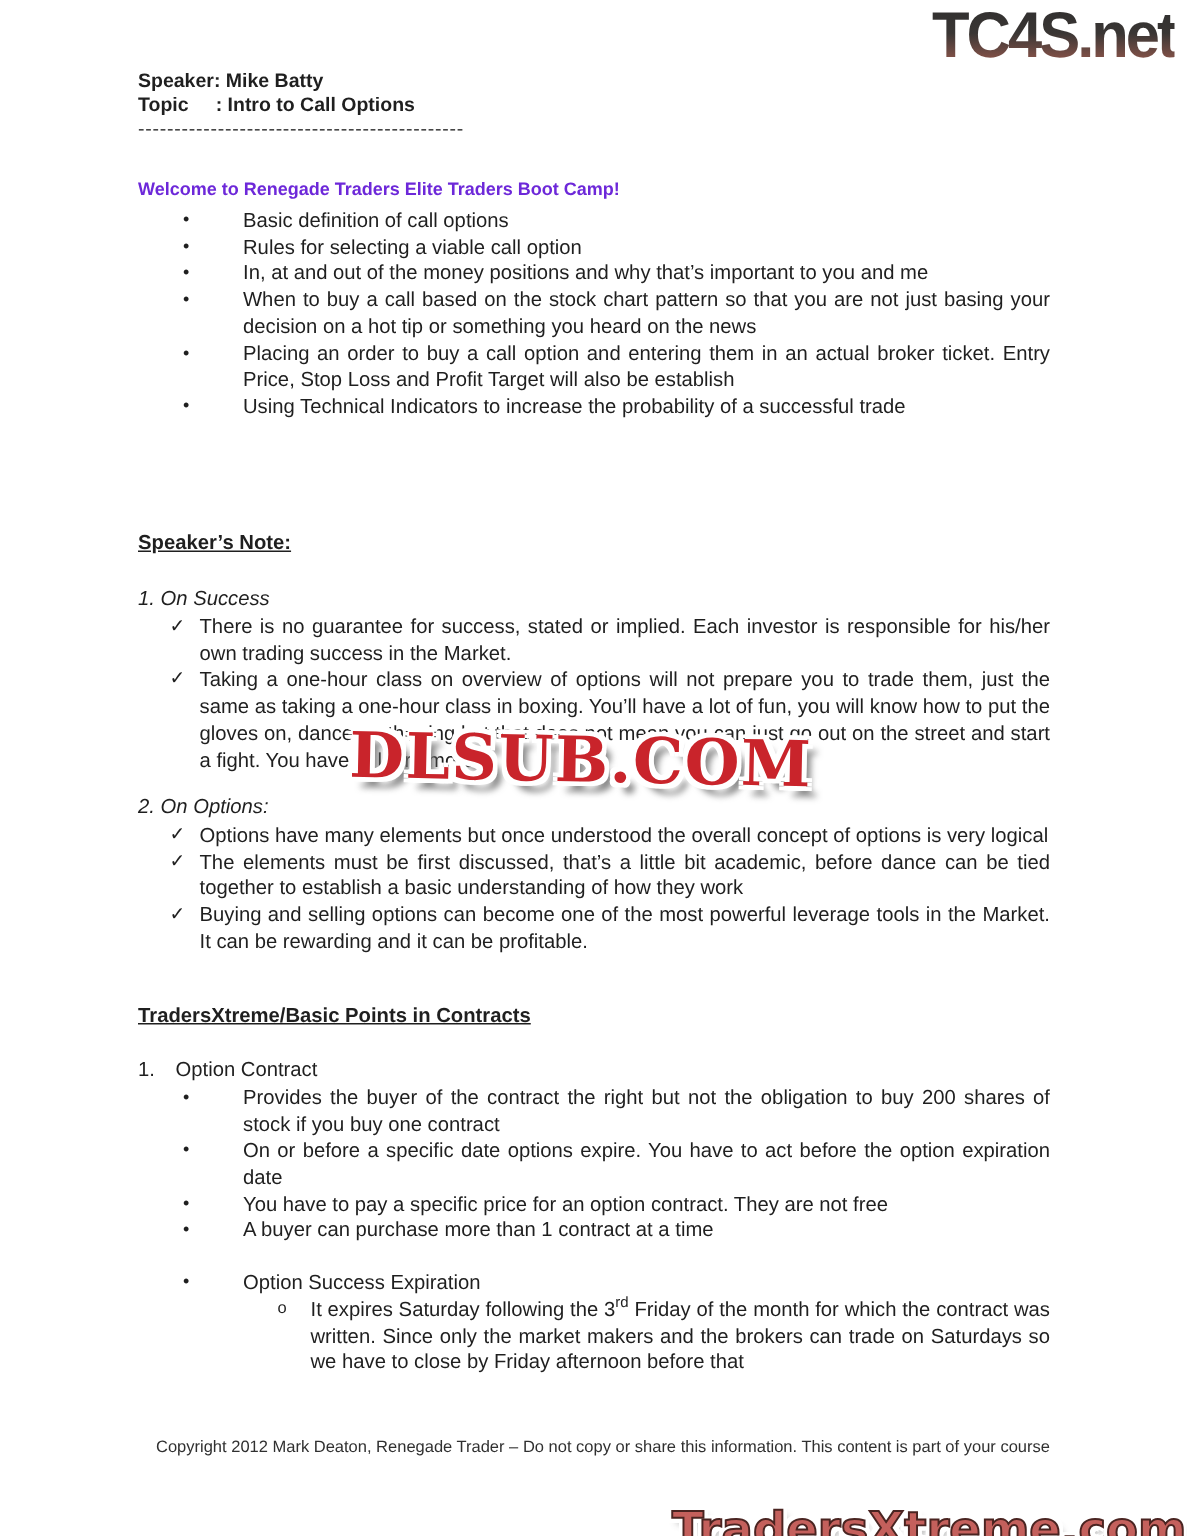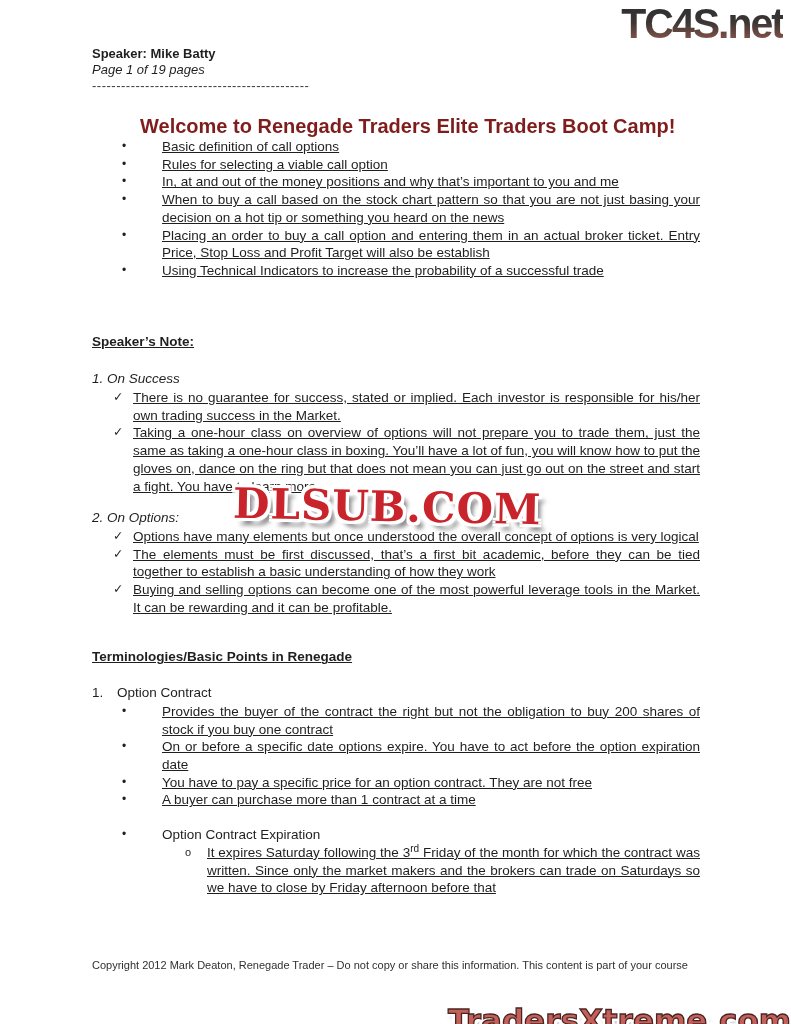--- a/index.html
+++ b/index.html
@@ -8,46 +8,46 @@
     position:relative; width:791px; height:1024px; background:#fff;
     font-family:"Liberation Sans", sans-serif; color:#1f1f1f; overflow:hidden;
     margin:0 auto;
   }
   .content { position:absolute; left:92px; top:46px; width:608px; font-size:13.5px; line-height:17.7px; }
 
   .hdr-line { font-weight:bold; font-size:13px; line-height:16px; white-space:pre; }
   .hdr-italic { font-style:italic; font-weight:normal; }
   .divider { font-size:13px; line-height:12px; margin-top:2px; color:#3a3a3a; letter-spacing:0.5px; }
 
-  .welcome { margin-top:24px; font-size:20px; line-height:21px; font-weight:bold; color:#7f1d1d;margin-left:48px; }
+  .welcome { margin-top:24px; font-size:12px; line-height:21px; font-weight:bold; color:#6d28d9; }
 
   .sec-heading { font-weight:bold; text-decoration:underline; }
   .course-heading { margin-top:33px; }
-  .note-heading { margin-top:53px; }
+  .note-heading { margin-top:73px; }
   .term-heading { margin-top:32px; }
 
   .list { margin-top:1px; }
   .row { display:flex; }
-  .jt { text-align:justify;text-decoration:underline; }
+  .jt { text-align:justify; }
   .b-row { margin-left:30px; }
   .b-glyph { flex:none; width:40px; font-size:12px; }
   .chk-row { margin-left:21px; }
   .chk-glyph { flex:none; width:20px; font-size:12.5px; }
   .o-row { margin-left:93px; }
   .o-glyph { flex:none; width:22px; font-size:11px; }
   .num-row .num { flex:none; width:15px; }
   .num-row.term .num { width:25px; }
   .note-item { margin-top:20px; font-style:italic; }
   .note-item2 { margin-top:14px; }
   .term-item { margin-top:18px; }
   .gap-bullet { margin-top:17px; }
   .flex1 { flex:1; }
   sup { font-size:10px; vertical-align:super; line-height:0; }
 
-  .footer { position:absolute; left:92px; top:957px; width:620px; font-size:11px; line-height:16px; color:#303030; }
+  .footer { position:absolute; left:104px; top:957px; width:620px; font-size:11px; line-height:16px; color:#303030; }
 
   
   .wm-tc4s {
     position:absolute; top:0px; right:8px;
     font-family:"Liberation Sans", sans-serif; font-weight:bold; font-size:41px; line-height:44px;
     letter-spacing:-2px; transform:scaleY(1.05); transform-origin:top right;
     background:linear-gradient(180deg,#2e2e2e 0%,#3a3634 48%,#6d4a43 74%,#a25a4d 100%);
     -webkit-background-clip:text; background-clip:text; color:transparent;
   }
   .wm-dlsub {
@@ -73,21 +73,21 @@
 </head>
 <body>
 
 <div class="page">
 
   <div class="wm-tc4s">TC4S.net</div>
 
   <div class="content">
 
     <div class="hdr-line">Speaker: Mike Batty</div>
-    <div class="hdr-line hdr-italic">Page 1 of 19 pages</div>
+    <div class="hdr-line">Topic     : Intro to Call Options</div>
     <div class="divider">---------------------------------------------</div>
 
     <div class="welcome">Welcome to Renegade Traders Elite Traders Boot Camp!</div>
 
     <div class="list">
       <div class="row b-row">
         <span class="b-glyph">•</span>
         <span class="flex1 jt">Basic definition of call options</span>
       </div>
       <div class="row b-row">
@@ -133,29 +133,29 @@
       <span class="num">2.</span>
       <span class="flex1">On Options:</span>
     </div>
     <div class="list">
       <div class="row chk-row">
         <span class="chk-glyph">✓</span>
         <span class="flex1 jt">Options have many elements but once understood the overall concept of options is very logical</span>
       </div>
       <div class="row chk-row">
         <span class="chk-glyph">✓</span>
-        <span class="flex1 jt">The elements must be first discussed, that’s a first bit academic, before they can be tied together to establish a basic understanding of how they work</span>
+        <span class="flex1 jt">The elements must be first discussed, that’s a little bit academic, before dance can be tied together to establish a basic understanding of how they work</span>
       </div>
       <div class="row chk-row">
         <span class="chk-glyph">✓</span>
         <span class="flex1 jt">Buying and selling options can become one of the most powerful leverage tools in the Market. It can be rewarding and it can be profitable.</span>
       </div>
     </div>
 
-    <div class="sec-heading term-heading">Terminologies/Basic Points in Renegade</div>
+    <div class="sec-heading term-heading">TradersXtreme/Basic Points in Contracts</div>
 
     <div class="row num-row term term-item">
       <span class="num">1.</span>
       <span class="flex1">Option Contract</span>
     </div>
     <div class="list">
       <div class="row b-row">
         <span class="b-glyph">•</span>
         <span class="flex1 jt">Provides the buyer of the contract the right but not the obligation to buy 200 shares of stock if you buy one contract</span>
       </div>
@@ -167,21 +167,21 @@
         <span class="b-glyph">•</span>
         <span class="flex1 jt">You have to pay a specific price for an option contract. They are not free</span>
       </div>
       <div class="row b-row">
         <span class="b-glyph">•</span>
         <span class="flex1 jt">A buyer can purchase more than 1 contract at a time</span>
       </div>
 
       <div class="row b-row gap-bullet">
         <span class="b-glyph">•</span>
-        <span class="flex1">Option Contract Expiration</span>
+        <span class="flex1">Option Success Expiration</span>
       </div>
       <div class="row o-row">
         <span class="o-glyph">o</span>
         <span class="flex1 jt"><span>It expires Saturday following the 3</span><sup>rd</sup><span> Friday of the month for which the contract was written. Since only the market makers and the brokers can trade on Saturdays so we have to close by Friday afternoon before that</span></span>
       </div>
     </div>
 
   </div>
 
   <div class="footer">

